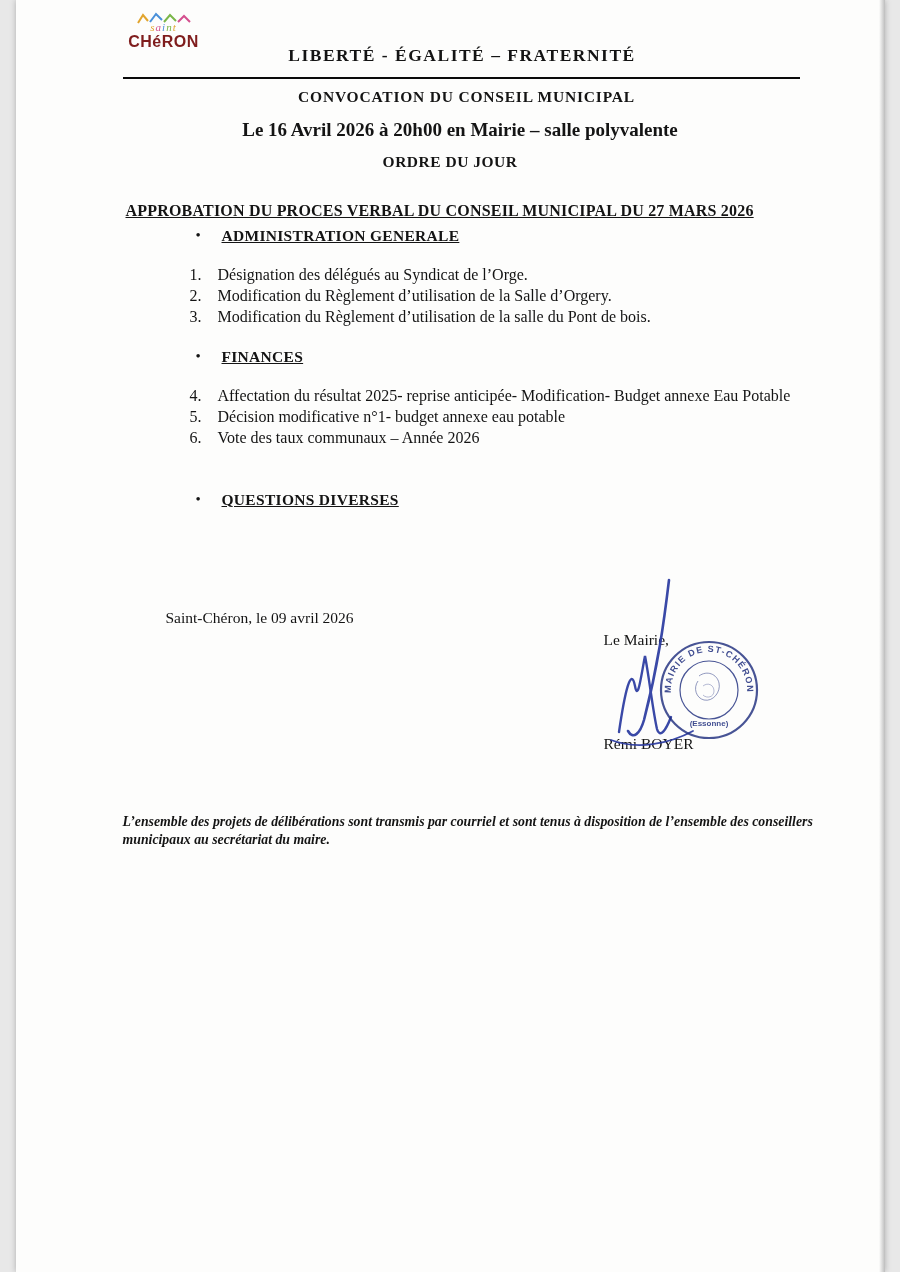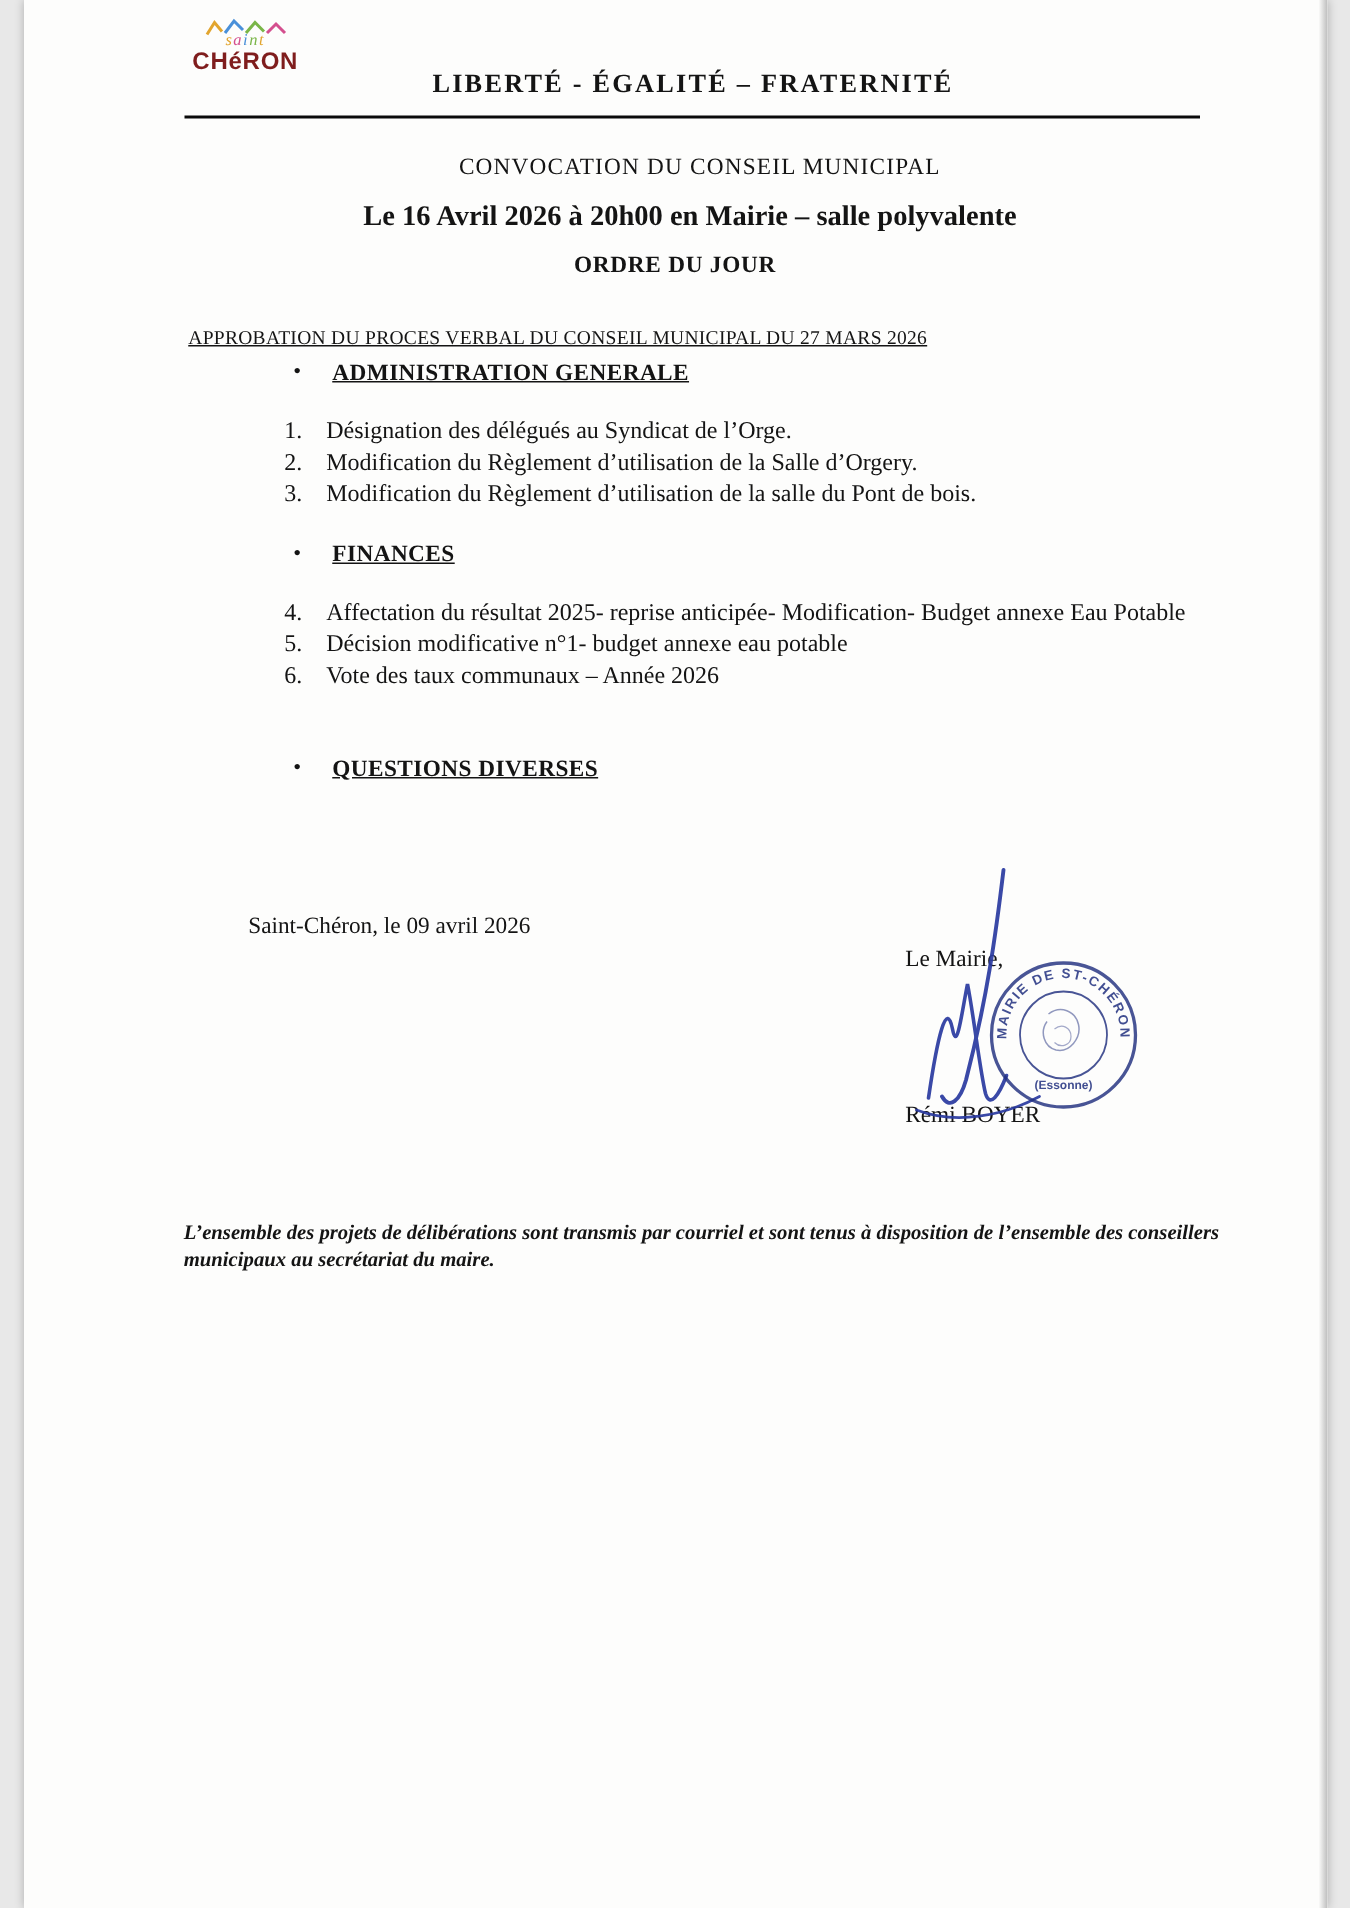--- a/index.html
+++ b/index.html
@@ -21,26 +21,26 @@
   .logo .script { display:block; font-style:italic; font-size:11px; letter-spacing:1px; margin-top:-2px; }
   .logo .script .c1{color:#e2a52e}.logo .script .c2{color:#d44f8e}.logo .script .c3{color:#4a90d9}.logo .script .c4{color:#7ab648}.logo .script .c5{color:#e2a52e}
   .logo .name { display:block; font-family:"Liberation Sans", sans-serif; font-weight:bold; font-size:16px; color:#7f1d1d; letter-spacing:.5px; margin-top:1px; }
 
   
   .header-center { text-align:center; padding-top:32px; }
   .republic { font-size:20px; font-weight:bold; letter-spacing:1.5px; }
   .motto { font-size:17.5px; font-weight:bold; letter-spacing:1.5px; margin-top:13px;padding-left:24px; }
   .rule { border:none; border-top:2.5px solid #0a0a0a; margin:11px 85px 0 107px; }
 
-  .doc-title { text-align:center; font-weight:normal; font-size:15.5px; letter-spacing:.8px; margin-top:24px;padding-left:33px; }
+  .doc-title { text-align:center; font-weight:bold; font-size:15.5px; letter-spacing:.8px; margin-top:9px;padding-left:33px; }
   .intro { text-align:center; font-size:15.5px; margin-top:26px; }
   .session { text-align:center; font-weight:bold; font-size:19px; margin-top:13px;padding-left:20px; }
   .agenda { text-align:center; font-weight:bold; font-size:15.5px; letter-spacing:.5px; margin-top:12px; }
 
-  .approval { margin:31px 60px 0 110px; font-weight:normal; font-size:13px; text-decoration:underline; letter-spacing:.2px; }
+  .approval { margin:31px 60px 0 110px; font-weight:bold; font-size:16px; text-decoration:underline; letter-spacing:.2px; }
 
   .section-head { display:flex; margin:7px 0 0 180px; font-size:15.5px; }
   .section-head .bullet { width:26px; font-size:15px; }
   .section-head .head-label { font-weight:bold; text-decoration:underline; letter-spacing:.3px; }
   .gap-lg { margin-top:21px; }
   .gap-xl { margin-top:42px; }
 
   .items { margin:20px 0 0 0; }
   .item { display:flex; margin-left:174px; font-size:16px; line-height:20.8px; }
   .item .num { width:28px; flex:0 0 28px; }

